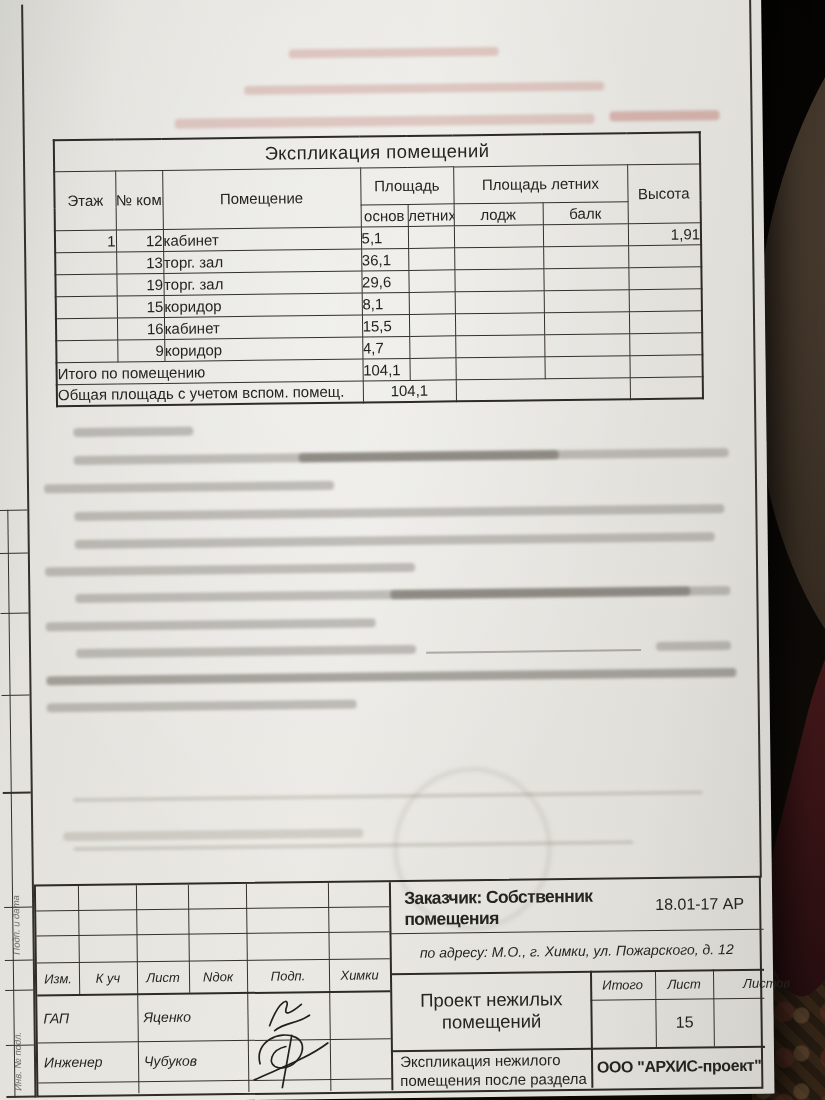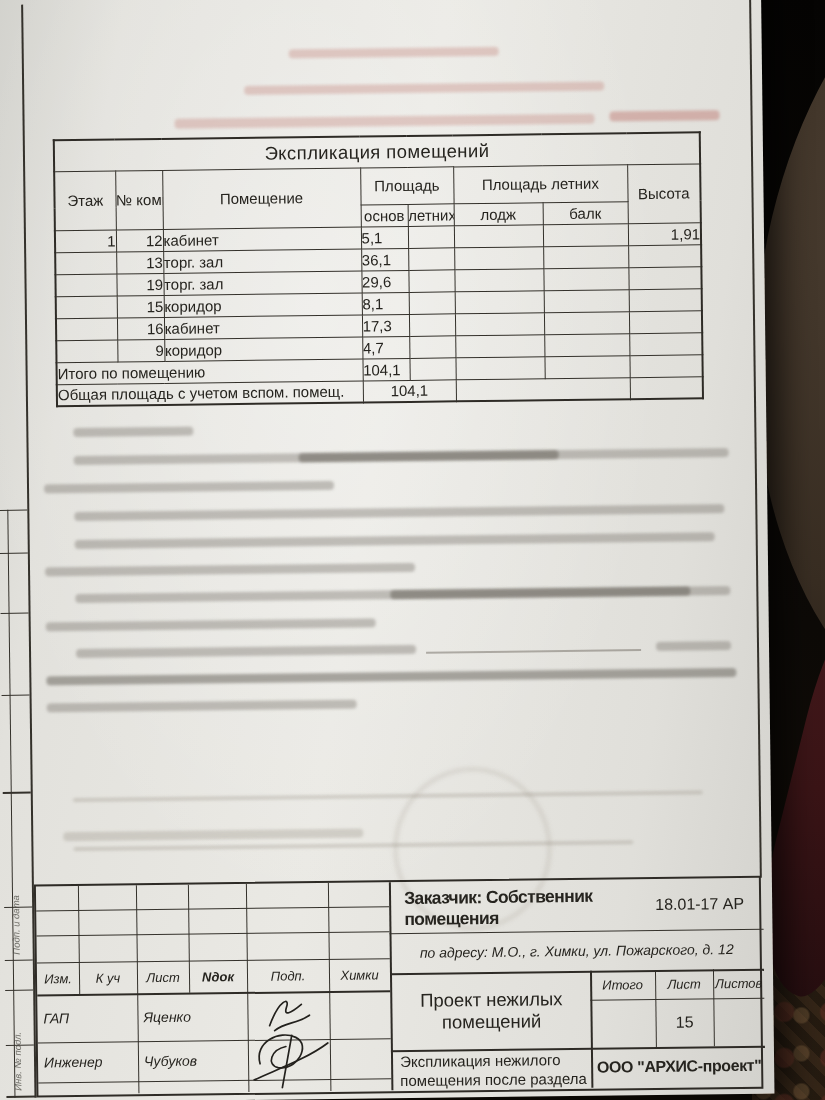--- a/index.html
+++ b/index.html
@@ -173,21 +173,21 @@
           <td class="c-main">8,1</td>
           <td></td>
               <td></td>
               <td></td>
               <td></td>
         </tr>
         <tr class="t-r">
           <td></td>
           <td class="c-num">16</td>
           <td class="c-name">кабинет</td>
-          <td class="c-main">17,3</td>
+          <td class="c-main">15,5</td>
           <td></td>
               <td></td>
               <td></td>
               <td></td>
         </tr>
         <tr class="t-r">
           <td></td>
           <td class="c-num">9</td>
           <td class="c-name">коридор</td>
           <td class="c-main">4,7</td>
@@ -254,21 +254,21 @@
         <div class="tb-h" style="left:0;top:196px;width:353px;"></div>
 
         <div class="tb-h" style="left:353px;top:51px;width:374px;"></div>
         <div class="tb-h thick" style="left:353px;top:91px;width:374px;"></div>
         <div class="tb-h" style="left:553px;top:120px;width:174px;"></div>
         <div class="tb-h thick" style="left:353px;top:168px;width:374px;"></div>
 
         <div class="tb-txt drafting" style="left:0;top:76px;width:42px;height:32px;">Изм.</div>
         <div class="tb-txt drafting" style="left:42px;top:76px;width:58px;height:32px;">К уч</div>
         <div class="tb-txt drafting" style="left:100px;top:76px;width:52px;height:32px;">Лист</div>
-        <div class="tb-txt drafting" style="left:152px;top:76px;width:58px;height:32px;font-weight:bold;">Nдок</div>
+        <div class="tb-txt drafting" style="left:152px;top:76px;width:58px;height:32px;">Nдок</div>
         <div class="tb-txt drafting" style="left:210px;top:76px;width:82px;height:32px;">Подп.</div>
         <div class="tb-txt drafting" style="left:292px;top:76px;width:61px;height:32px;">Химки</div>
 
         <div class="tb-txt drafting" style="left:6px;top:108px;width:90px;height:48px;justify-content:flex-start;font-size:14px;">ГАП</div>
         <div class="tb-txt drafting" style="left:106px;top:108px;width:100px;height:48px;justify-content:flex-start;font-size:14px;">Яценко</div>
         <div class="tb-txt drafting" style="left:6px;top:156px;width:90px;height:40px;justify-content:flex-start;font-size:14px;">Инженер</div>
         <div class="tb-txt drafting" style="left:106px;top:156px;width:100px;height:40px;justify-content:flex-start;font-size:14px;">Чубуков</div>
 
         <svg class="sig-svg" style="left:222px;top:110px;" width="62" height="44" viewBox="0 0 62 44">
           <path d="M10,32 C20,6 31,3 27,14 C24,23 31,20 42,11"></path>
@@ -279,21 +279,21 @@
           <path d="M8,58 C30,48 60,38 82,22"></path>
           <path d="M46,14 L36,66"></path>
         </svg>
 
         <div class="tb-txt" style="left:368px;top:8px;width:250px;height:38px;justify-content:flex-start;font-size:17.5px;font-weight:700;letter-spacing:-0.6px;text-align:left;">Заказчик: Собственник помещения</div>
         <div class="tb-txt" style="left:600px;top:8px;width:127px;height:36px;font-size:16px;">18.01-17  АР</div>
         <div class="tb-txt drafting" style="left:357px;top:53px;width:366px;height:36px;font-size:14px;">по адресу: М.О., г. Химки, ул. Пожарского, д. 12</div>
         <div class="tb-txt" style="left:358px;top:93px;width:192px;height:73px;font-size:18.5px;white-space:normal;line-height:22px;">Проект нежилых помещений</div>
         <div class="tb-txt drafting" style="left:553px;top:91px;width:65px;height:29px;">Итого</div>
         <div class="tb-txt drafting" style="left:618px;top:91px;width:58px;height:29px;">Лист</div>
-        <div class="tb-txt drafting" style="left:676px;top:91px;width:51px;height:29px;">Листов</div>
+        <div class="tb-txt drafting" style="left:704px;top:91px;width:51px;height:29px;">Листов</div>
         <div class="tb-txt" style="left:618px;top:120px;width:58px;height:48px;font-size:16px;">15</div>
         <div class="tb-txt" style="left:362px;top:170px;width:188px;height:38px;font-size:15px;white-space:normal;line-height:19px;text-align:left;justify-content:flex-start;">Экспликация нежилого помещения после раздела</div>
         <div class="tb-txt" style="left:555px;top:168px;width:172px;height:40px;font-size:16px;font-weight:600;letter-spacing:-0.4px;">ООО "АРХИС-проект"</div>
       </div>
 
     </div>
   </div>
 </div>
 
 </body></html>

